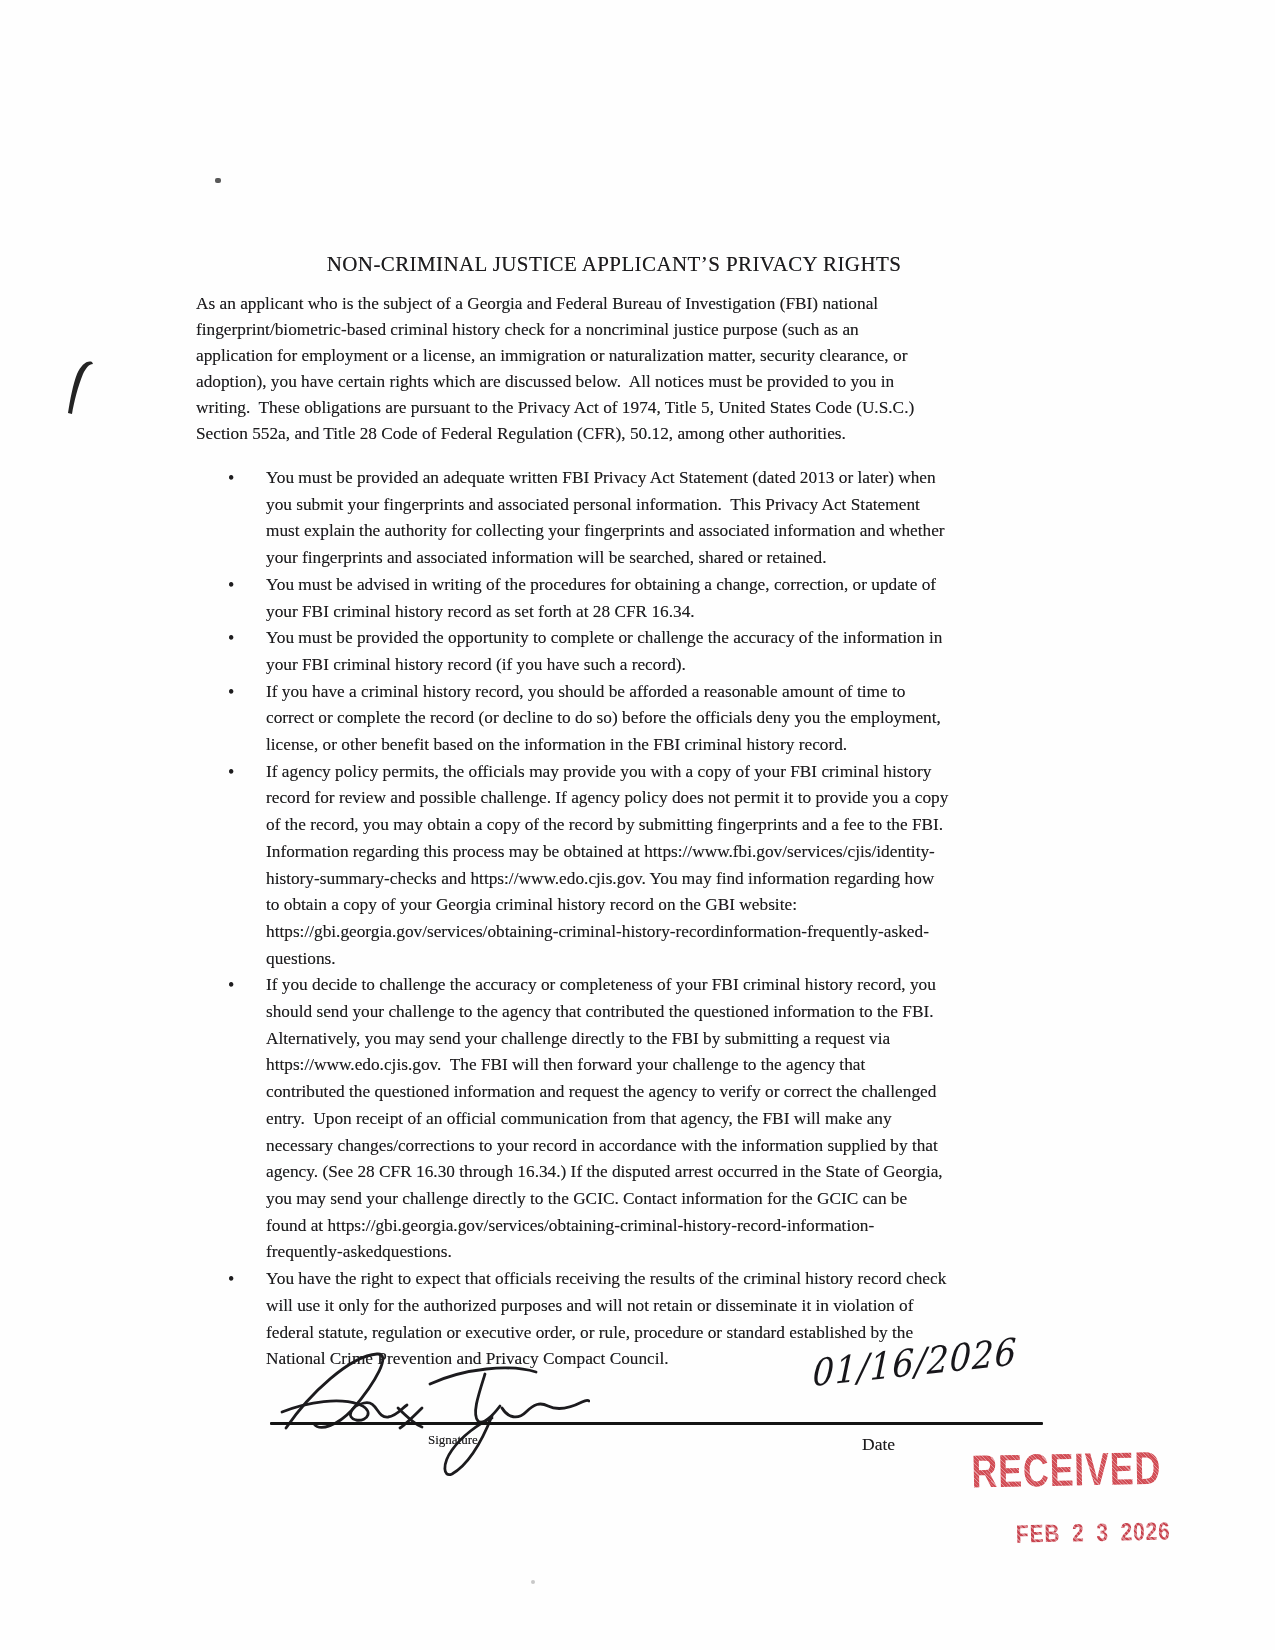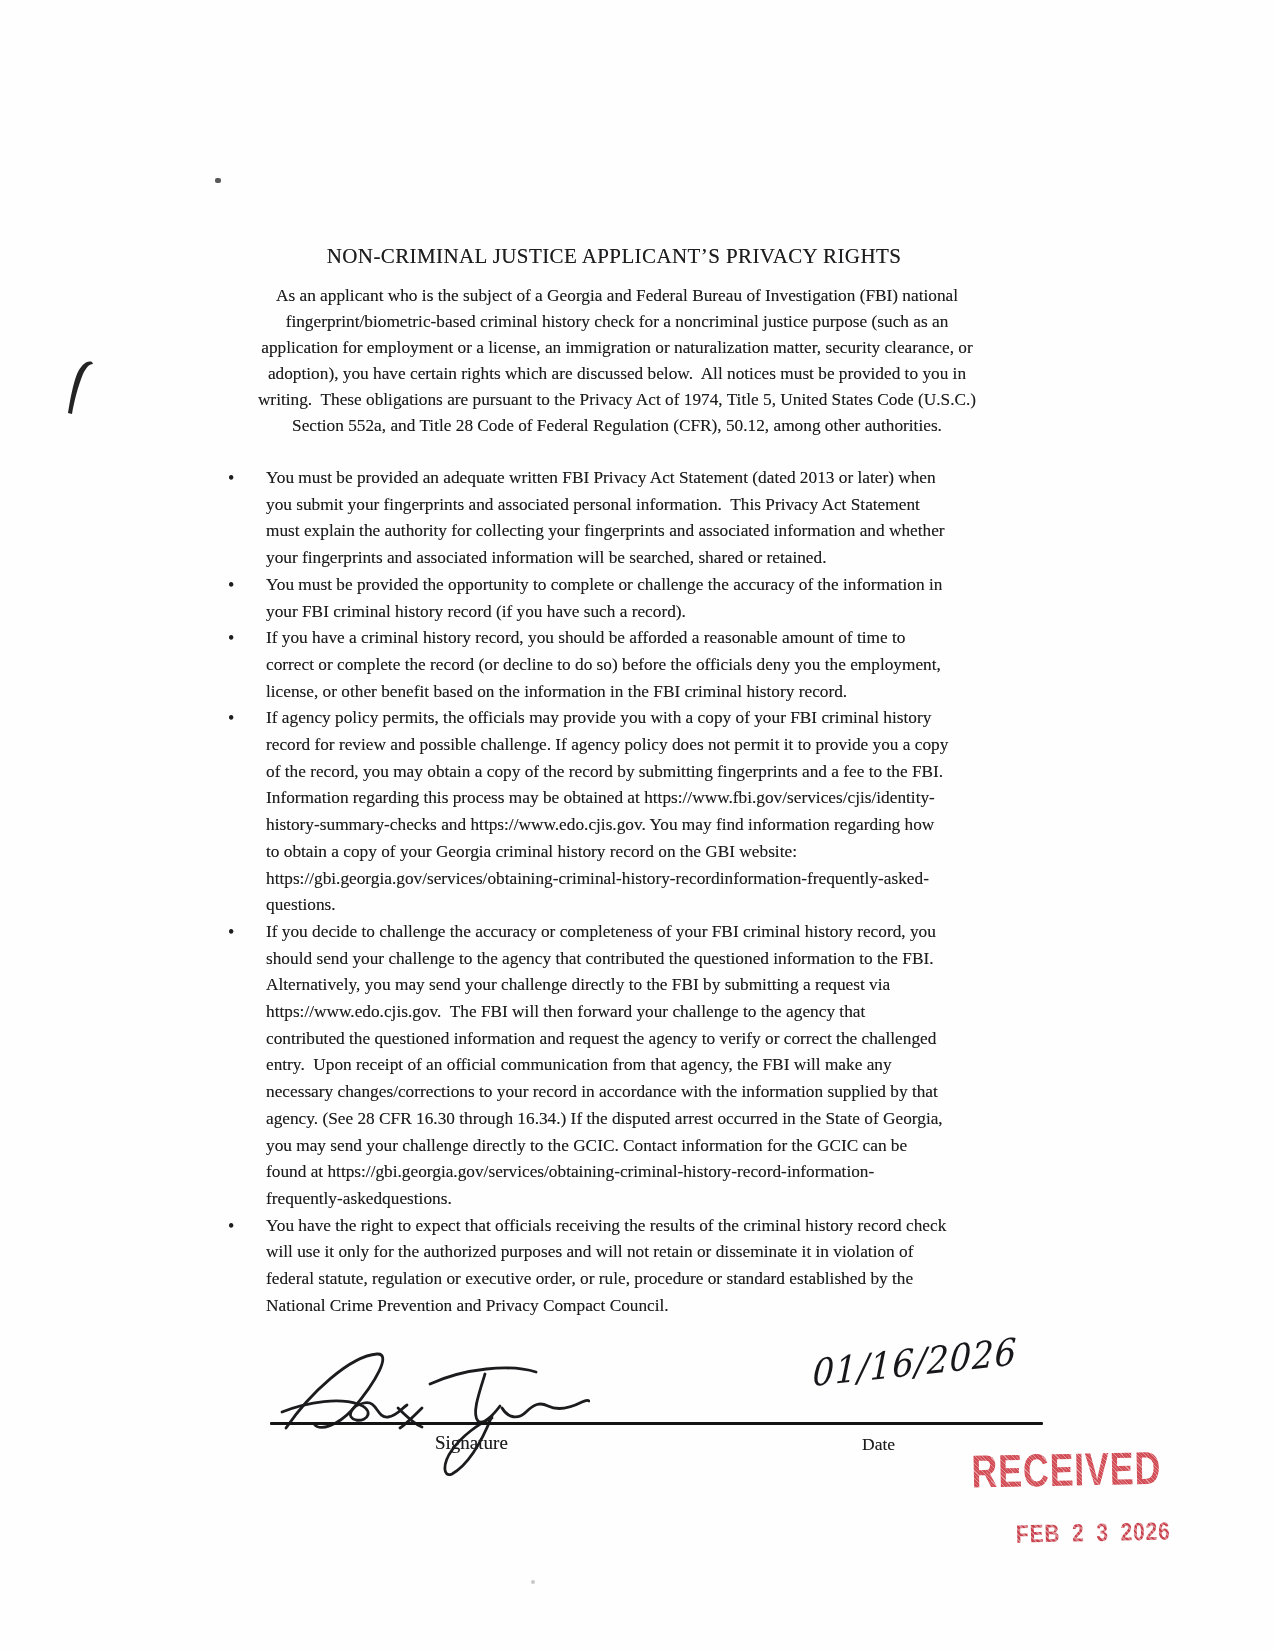--- a/index.html
+++ b/index.html
@@ -7,32 +7,31 @@
     width:1275px; height:1650px;
     background:#ffffff;
     font-family:"Liberation Serif", serif;
     color:#1d1c1e;
     position:relative;
     overflow:hidden;
   }
   .page { position:absolute; inset:0; background:#fefefe; }
 
   .title {
-    position:absolute; left:183px; top:244px; width:862px;
+    position:absolute; left:183px; top:252px; width:862px;
     margin:0; text-align:center;
     font-size:21px; font-weight:400; letter-spacing:0.4px;
     text-shadow:0 0 .5px rgba(25,25,25,.55);
   }
 
   .intro {
     position:absolute; left:188px; top:283px; width:858px;
-    margin:0; font-size:17.3px; line-height:26px;
+    margin:8px; font-size:17.3px; line-height:26px;
     white-space:pre-wrap;
     text-shadow:0 0 .5px rgba(25,25,25,.45);
-    text-align:center;
   }
 
   ul.bullets {
     position:absolute; left:183px; top:457px; width:868px;
     margin:8px; padding:0; list-style:none;
     font-size:17.3px; line-height:26.7px;
     text-shadow:0 0 .5px rgba(25,25,25,.45);
   }
   ul.bullets li { position:relative; padding-left:75px; white-space:pre-wrap; }
   ul.bullets li::before {
@@ -43,21 +42,21 @@
   .link { text-decoration-thickness:1.4px; text-underline-offset:3px; }
 
   
   .sig-svg { position:absolute; left:280px; top:1348px; width:310px; height:140px; }
   .sig-line {
     position:absolute; left:270px; top:1422px; width:773px; height:3px;
     background:#141414; border-radius:1px;
   }
   .sig-label {
     position:absolute; left:428px; top:1432px;
-    font-size:19px; text-shadow:0 0 .5px rgba(25,25,25,.45);margin-left:7px;
+    font-size:13px; text-shadow:0 0 .5px rgba(25,25,25,.45);
   }
   .date-label {
     position:absolute; left:862px; top:1434px;
     font-size:17.5px; text-shadow:0 0 .5px rgba(25,25,25,.45);font-family:Liberation Serif, serif;
   }
   .date-script {
     position:absolute; left:812px; top:1352px;
     font-family:"DejaVu Serif", serif; font-style:italic;
     font-size:37px; letter-spacing:1px; color:#17161a;
     transform:rotate(-6deg) skewX(-8deg) scaleX(.92);
@@ -109,20 +108,21 @@
   <svg class="artifact-tick" viewBox="0 0 30 60">
     <path d="M26,4 C21,2 15,7 11,16 C7,26 4,42 2,55 L6,56 C8,44 12,28 17,16 C20,10 23,6 27,6 Z" fill="#242424"></path>
   </svg>
 
   <h1 class="title">NON-CRIMINAL JUSTICE APPLICANT’S PRIVACY RIGHTS</h1>
 
   <p class="intro" id="intro">As an applicant who is the subject of a Georgia and Federal Bureau of Investigation (FBI) national<br>fingerprint/biometric-based criminal history check for a noncriminal justice purpose (such as an<br>application for employment or a license, an immigration or naturalization matter, security clearance, or<br>adoption), you have certain rights which are discussed below.  All notices must be provided to you in<br>writing.  These obligations are pursuant to the Privacy Act of 1974, Title 5, United States Code (U.S.C.)<br>Section 552a, and Title 28 Code of Federal Regulation (CFR), 50.12, among other authorities.</p>
 
   <ul class="bullets" id="bullets">
       <li>You must be provided an adequate written FBI Privacy Act Statement (dated 2013 or later) when<br>you submit your fingerprints and associated personal information.  This Privacy Act Statement<br>must explain the authority for collecting your fingerprints and associated information and whether<br>your fingerprints and associated information will be searched, shared or retained.</li>
+      <li>You must be advised in writing of the procedures for obtaining a change, correction, or update of<br>your FBI criminal history record as set forth at 28 CFR 16.34.</li>
       <li>You must be provided the opportunity to complete or challenge the accuracy of the information in<br>your FBI criminal history record (if you have such a record).</li>
       <li>If you have a criminal history record, you should be afforded a reasonable amount of time to<br>correct or complete the record (or decline to do so) before the officials deny you the employment,<br>license, or other benefit based on the information in the FBI criminal history record.</li>
       <li>If agency policy permits, the officials may provide you with a copy of your FBI criminal history<br>record for review and possible challenge. If agency policy does not permit it to provide you a copy<br>of the record, you may obtain a copy of the record by submitting fingerprints and a fee to the FBI.<br>Information regarding this process may be obtained at <span class="link">https://www.fbi.gov/services/cjis/identity-</span><br><span class="link">history-summary-checks</span> and <span class="link">https://www.edo.cjis.gov</span>. You may find information regarding how<br>to obtain a copy of your Georgia criminal history record on the GBI website:<br><span class="link">https://gbi.georgia.gov/services/obtaining-criminal-history-recordinformation-frequently-asked-</span><br><span class="link">questions</span>.</li>
       <li>If you decide to challenge the accuracy or completeness of your FBI criminal history record, you<br>should send your challenge to the agency that contributed the questioned information to the FBI.<br>Alternatively, you may send your challenge directly to the FBI by submitting a request via<br><span class="link">https://www.edo.cjis.gov</span>.  The FBI will then forward your challenge to the agency that<br>contributed the questioned information and request the agency to verify or correct the challenged<br>entry.  Upon receipt of an official communication from that agency, the FBI will make any<br>necessary changes/corrections to your record in accordance with the information supplied by that<br>agency. (See 28 CFR 16.30 through 16.34.) If the disputed arrest occurred in the State of Georgia,<br>you may send your challenge directly to the GCIC. Contact information for the GCIC can be<br>found at <span class="link">https://gbi.georgia.gov/services/obtaining-criminal-history-record-information-</span><br><span class="link">frequently-askedquestions</span>.</li>
       <li>You have the right to expect that officials receiving the results of the criminal history record check<br>will use it only for the authorized purposes and will not retain or disseminate it in violation of<br>federal statute, regulation or executive order, or rule, procedure or standard established by the<br>National Crime Prevention and Privacy Compact Council.</li>
     </ul>
 
   <svg class="sig-svg" viewBox="0 0 310 140" fill="none" stroke="#1c1b1e" stroke-width="2.8" stroke-linecap="round" stroke-linejoin="round">
     <path d="M6,80 C30,45 70,8 97,6 C112,5 96,34 72,62 C58,77 40,84 34,76"></path>
     <path d="M2,64 C30,53 60,50 78,56 C95,62 88,74 76,72 C66,70 70,58 84,55 C98,52 96,70 108,69 C117,68 122,60 127,57"></path>

